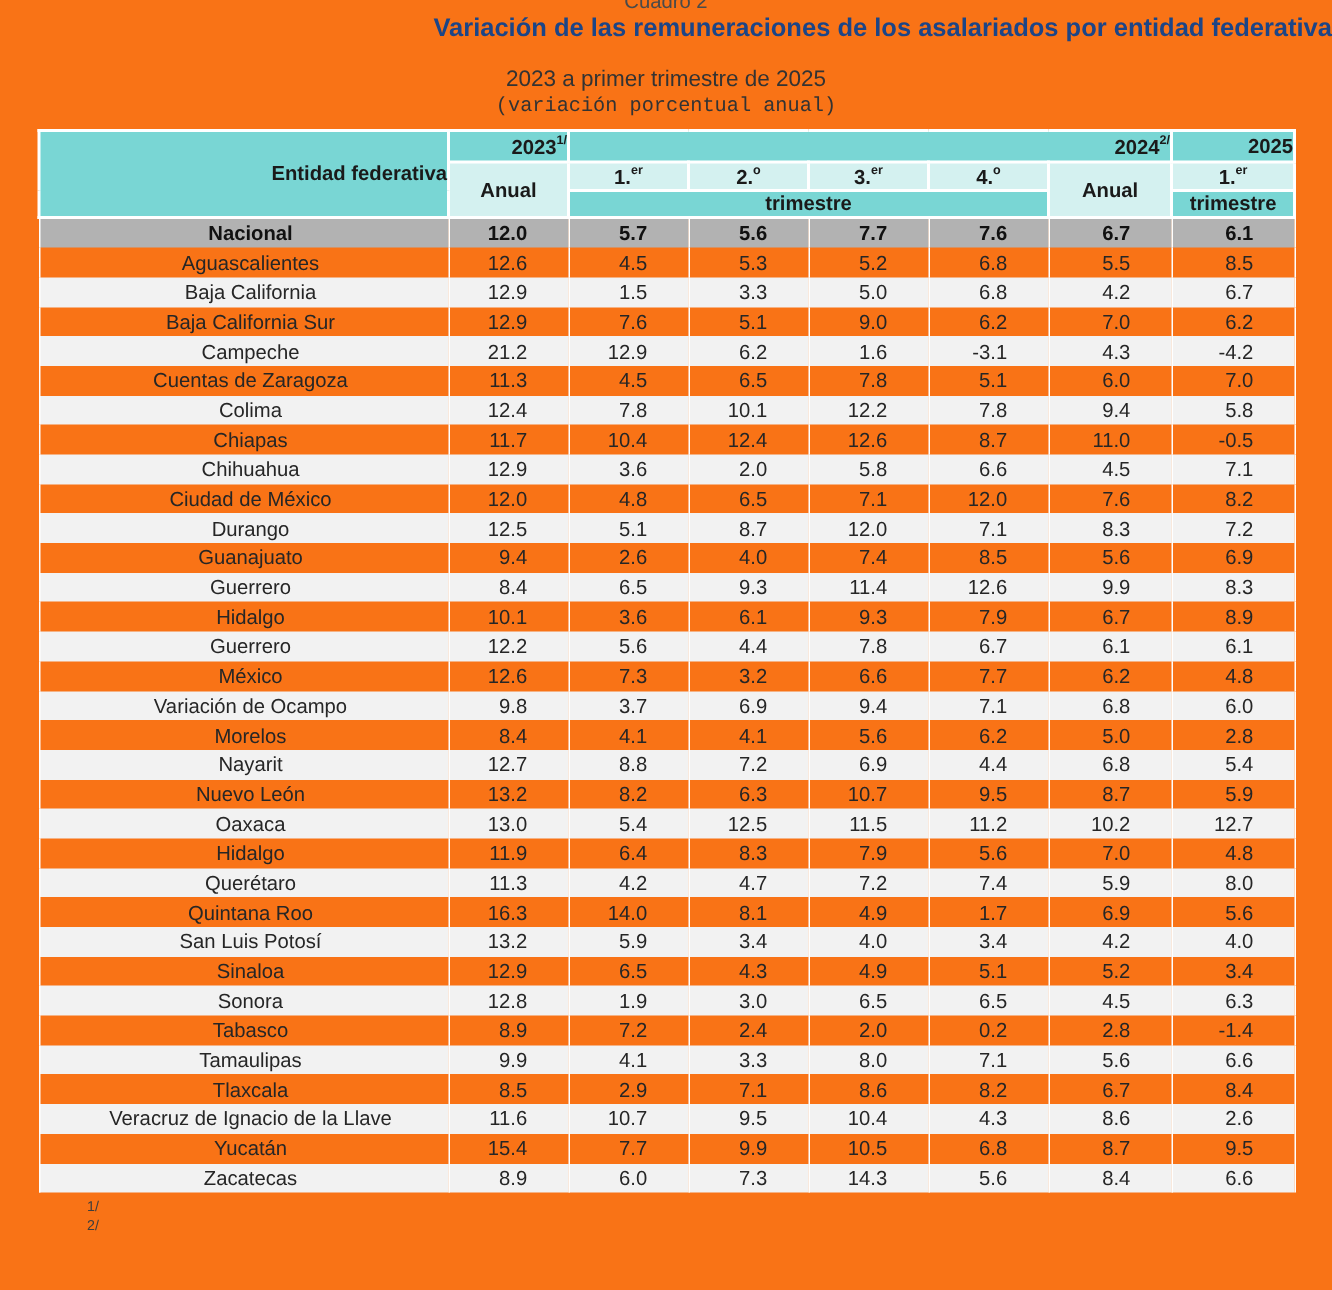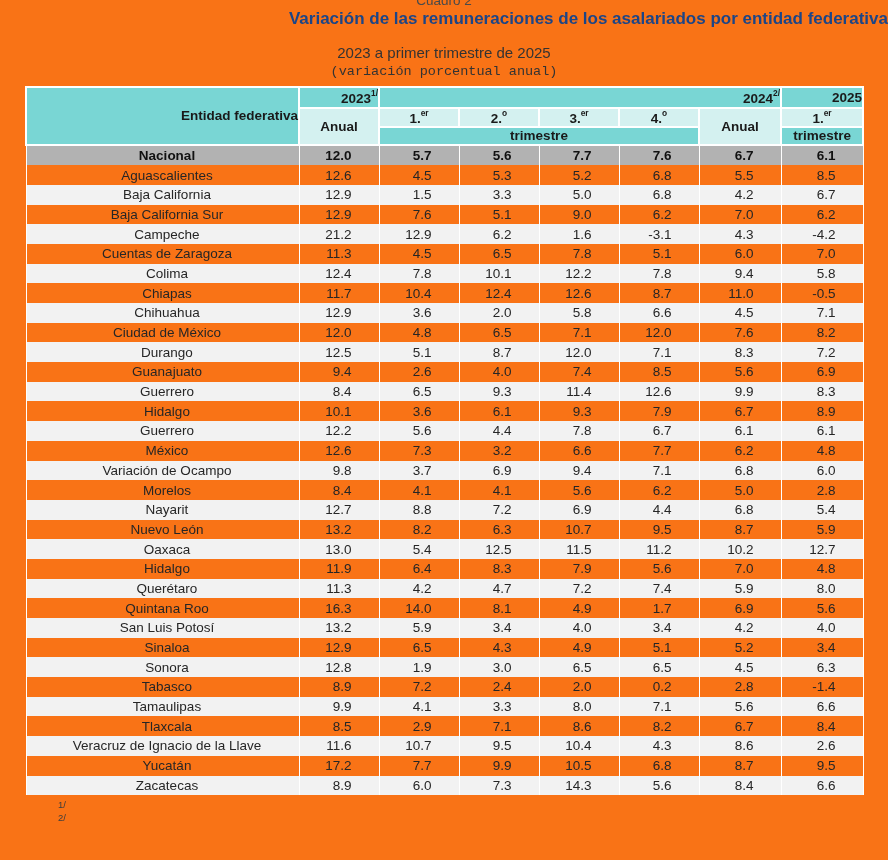--- a/index.html
+++ b/index.html
@@ -386,21 +386,21 @@
           <td class="num">11.6</td>
           <td class="num">10.7</td>
           <td class="num">9.5</td>
           <td class="num">10.4</td>
           <td class="num">4.3</td>
           <td class="num">8.6</td>
           <td class="num">2.6</td>
         </tr>
         <tr>
           <td class="entity">Yucatán</td>
-          <td class="num">17.2</td>
+          <td class="num">15.4</td>
           <td class="num">7.7</td>
           <td class="num">9.9</td>
           <td class="num">10.5</td>
           <td class="num">6.8</td>
           <td class="num">8.7</td>
           <td class="num">9.5</td>
         </tr>
         <tr class="alt">
           <td class="entity">Zacatecas</td>
           <td class="num">8.9</td>

